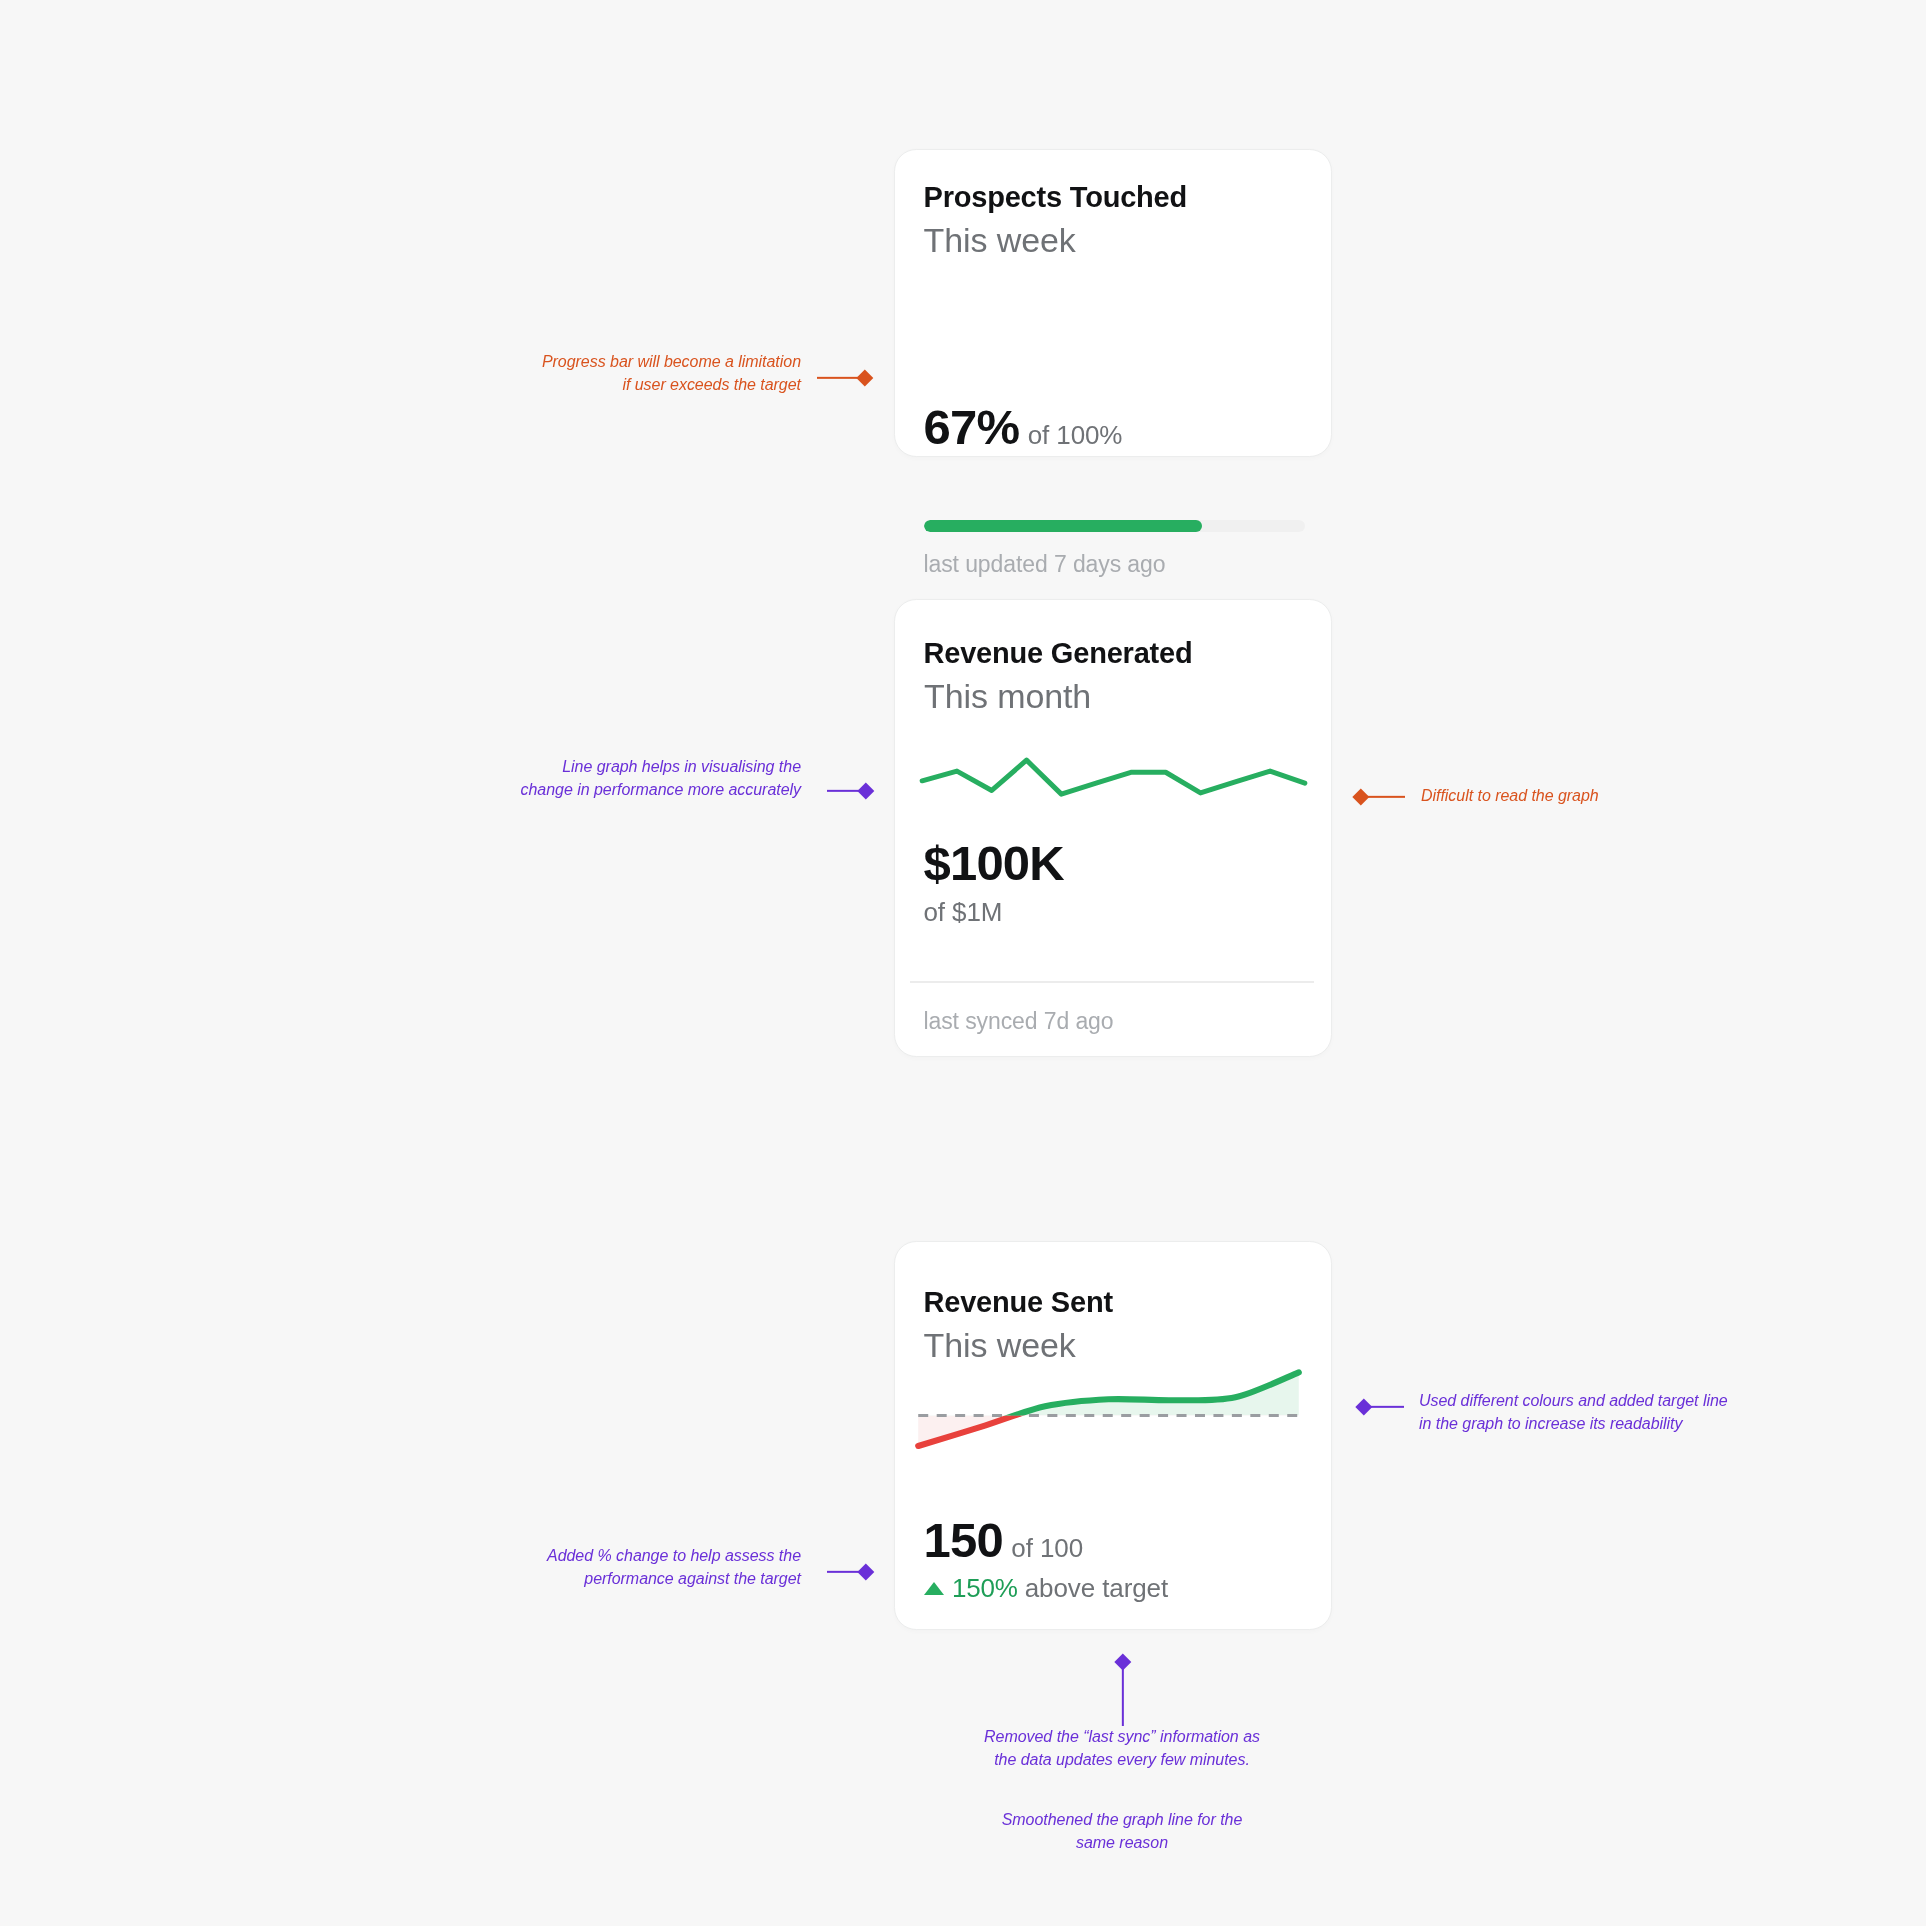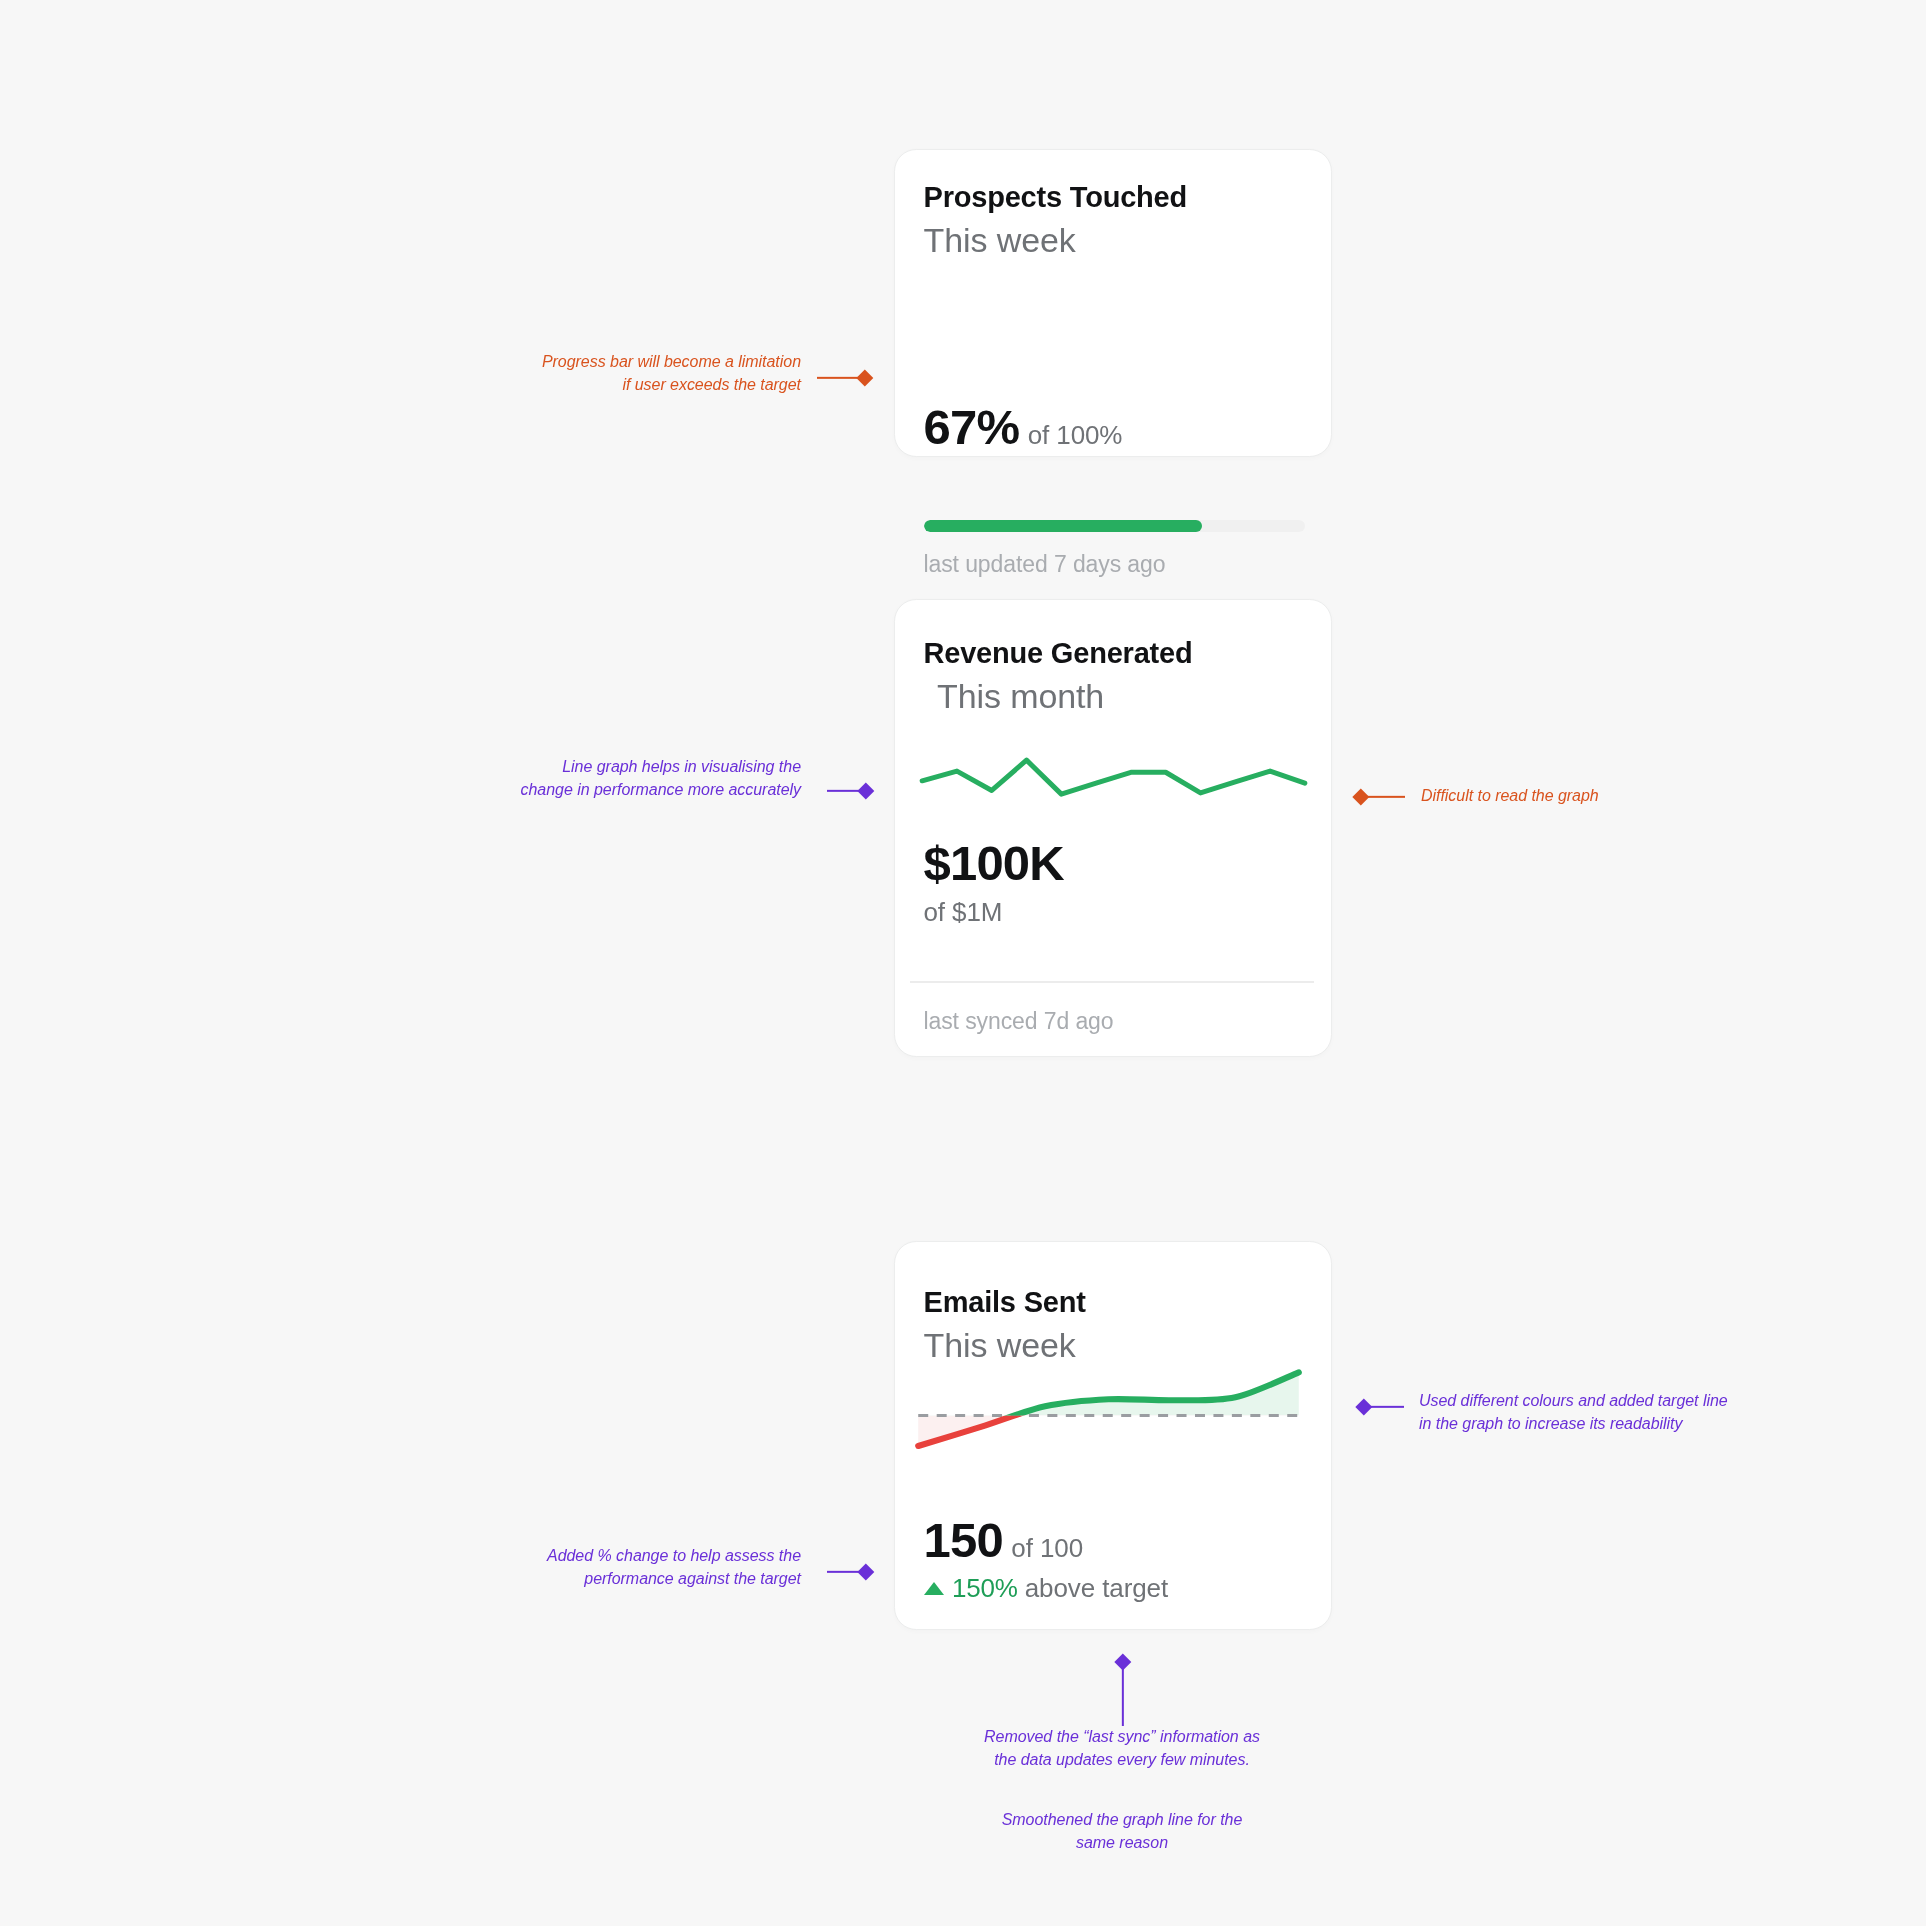--- a/index.html
+++ b/index.html
@@ -141,38 +141,38 @@
 
     <div class="pbar-track" style="left:28.5px; top:370px; width:381px;">
       <div class="pbar-fill" id="pbar1" style="width:73%;"></div>
     </div>
 
     <div class="foot-note" style="position:absolute; left:28.5px; top:401px;">last updated 7 days ago</div>
   </div>
 
   <div class="card" style="left:894px; top:599px; width:438px; height:458px;">
     <div class="card-title" style="position:absolute; left:28.5px; top:37px;">Revenue Generated</div>
-    <div class="card-sub" style="position:absolute; left:42px; top:77px;">This month</div>
+    <div class="card-sub" style="position:absolute; left:29px; top:77px;">This month</div>
 
     <div style="position:absolute; left:22.3px; top:137px; width:393px; height:73px;">
       <svg width="393" height="73" viewBox="0 0 1020 190" id="svg-revenue">
         <polyline id="rev-line" fill="none" stroke="#27ae60" stroke-width="13" stroke-linecap="round" stroke-linejoin="round" points="12.0,114.0 102.5,88.7 193.1,139.2 283.6,60.2 374.2,148.7 464.7,120.3 555.3,91.8 645.8,91.8 736.4,145.6 826.9,117.1 917.5,88.7 1008.0,120.3"></polyline>
       </svg>
     </div>
 
     <div class="big-val" style="position:absolute; left:28.5px; top:239px;">$100K</div>
     <div class="stack-of" style="position:absolute; left:28.5px; top:297px;">of $1M</div>
 
     <div class="divider" style="left:15.4px; top:381px; width:404px;"></div>
 
     <div class="foot-note" style="position:absolute; left:28.5px; top:408px;">last synced 7d ago</div>
   </div>
 
   <div class="card" style="left:894px; top:1241px; width:438px; height:389px;">
-    <div class="card-title" style="position:absolute; left:28.5px; top:44px;">Emails Sent</div>
+    <div class="card-title" style="position:absolute; left:28.5px; top:44px;">Revenue Sent</div>
     <div class="card-sub" style="position:absolute; left:28.5px; top:84px;">This week</div>
 
     <div style="position:absolute; left:16px; top:112px; width:395px; height:123px;">
       <svg width="395" height="123" viewBox="0 0 1026 320" id="svg-emails">
         <defs>
           <clipPath id="clip-above">
               <rect x="0" y="0" width="1026" height="160"></rect>
             </clipPath>
           <clipPath id="clip-below">
               <rect x="0" y="160" width="1026" height="160"></rect>

